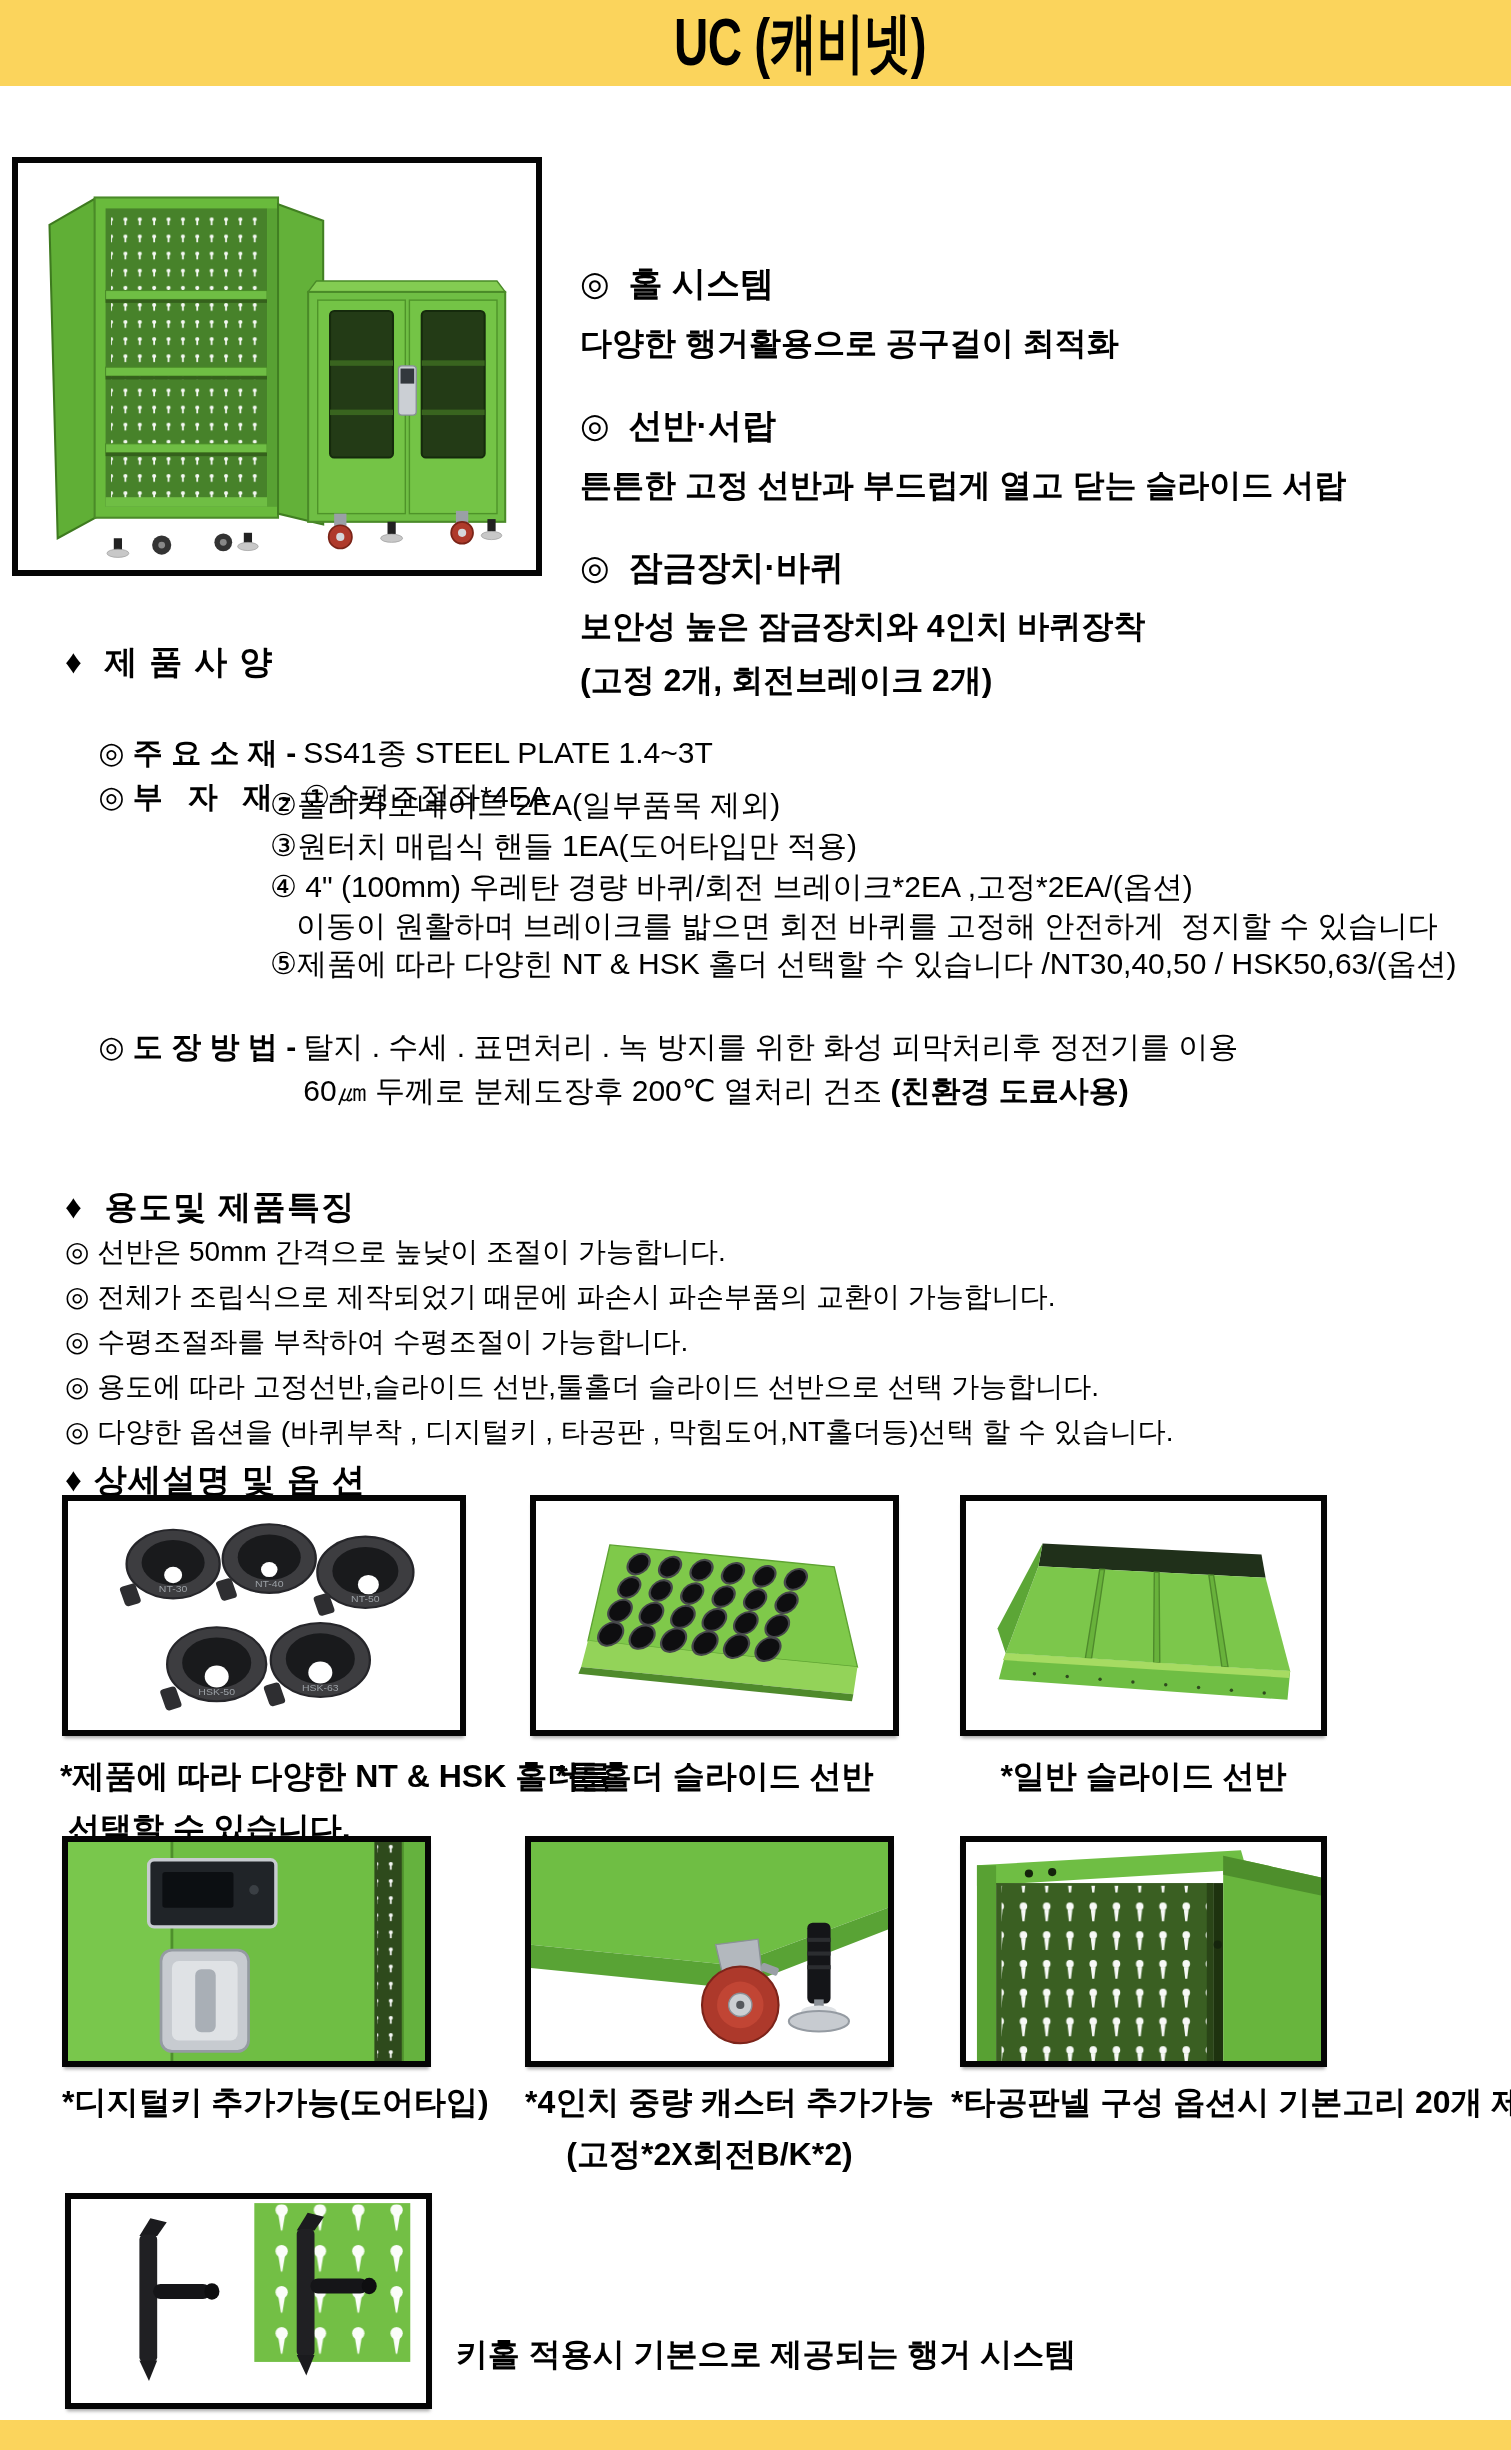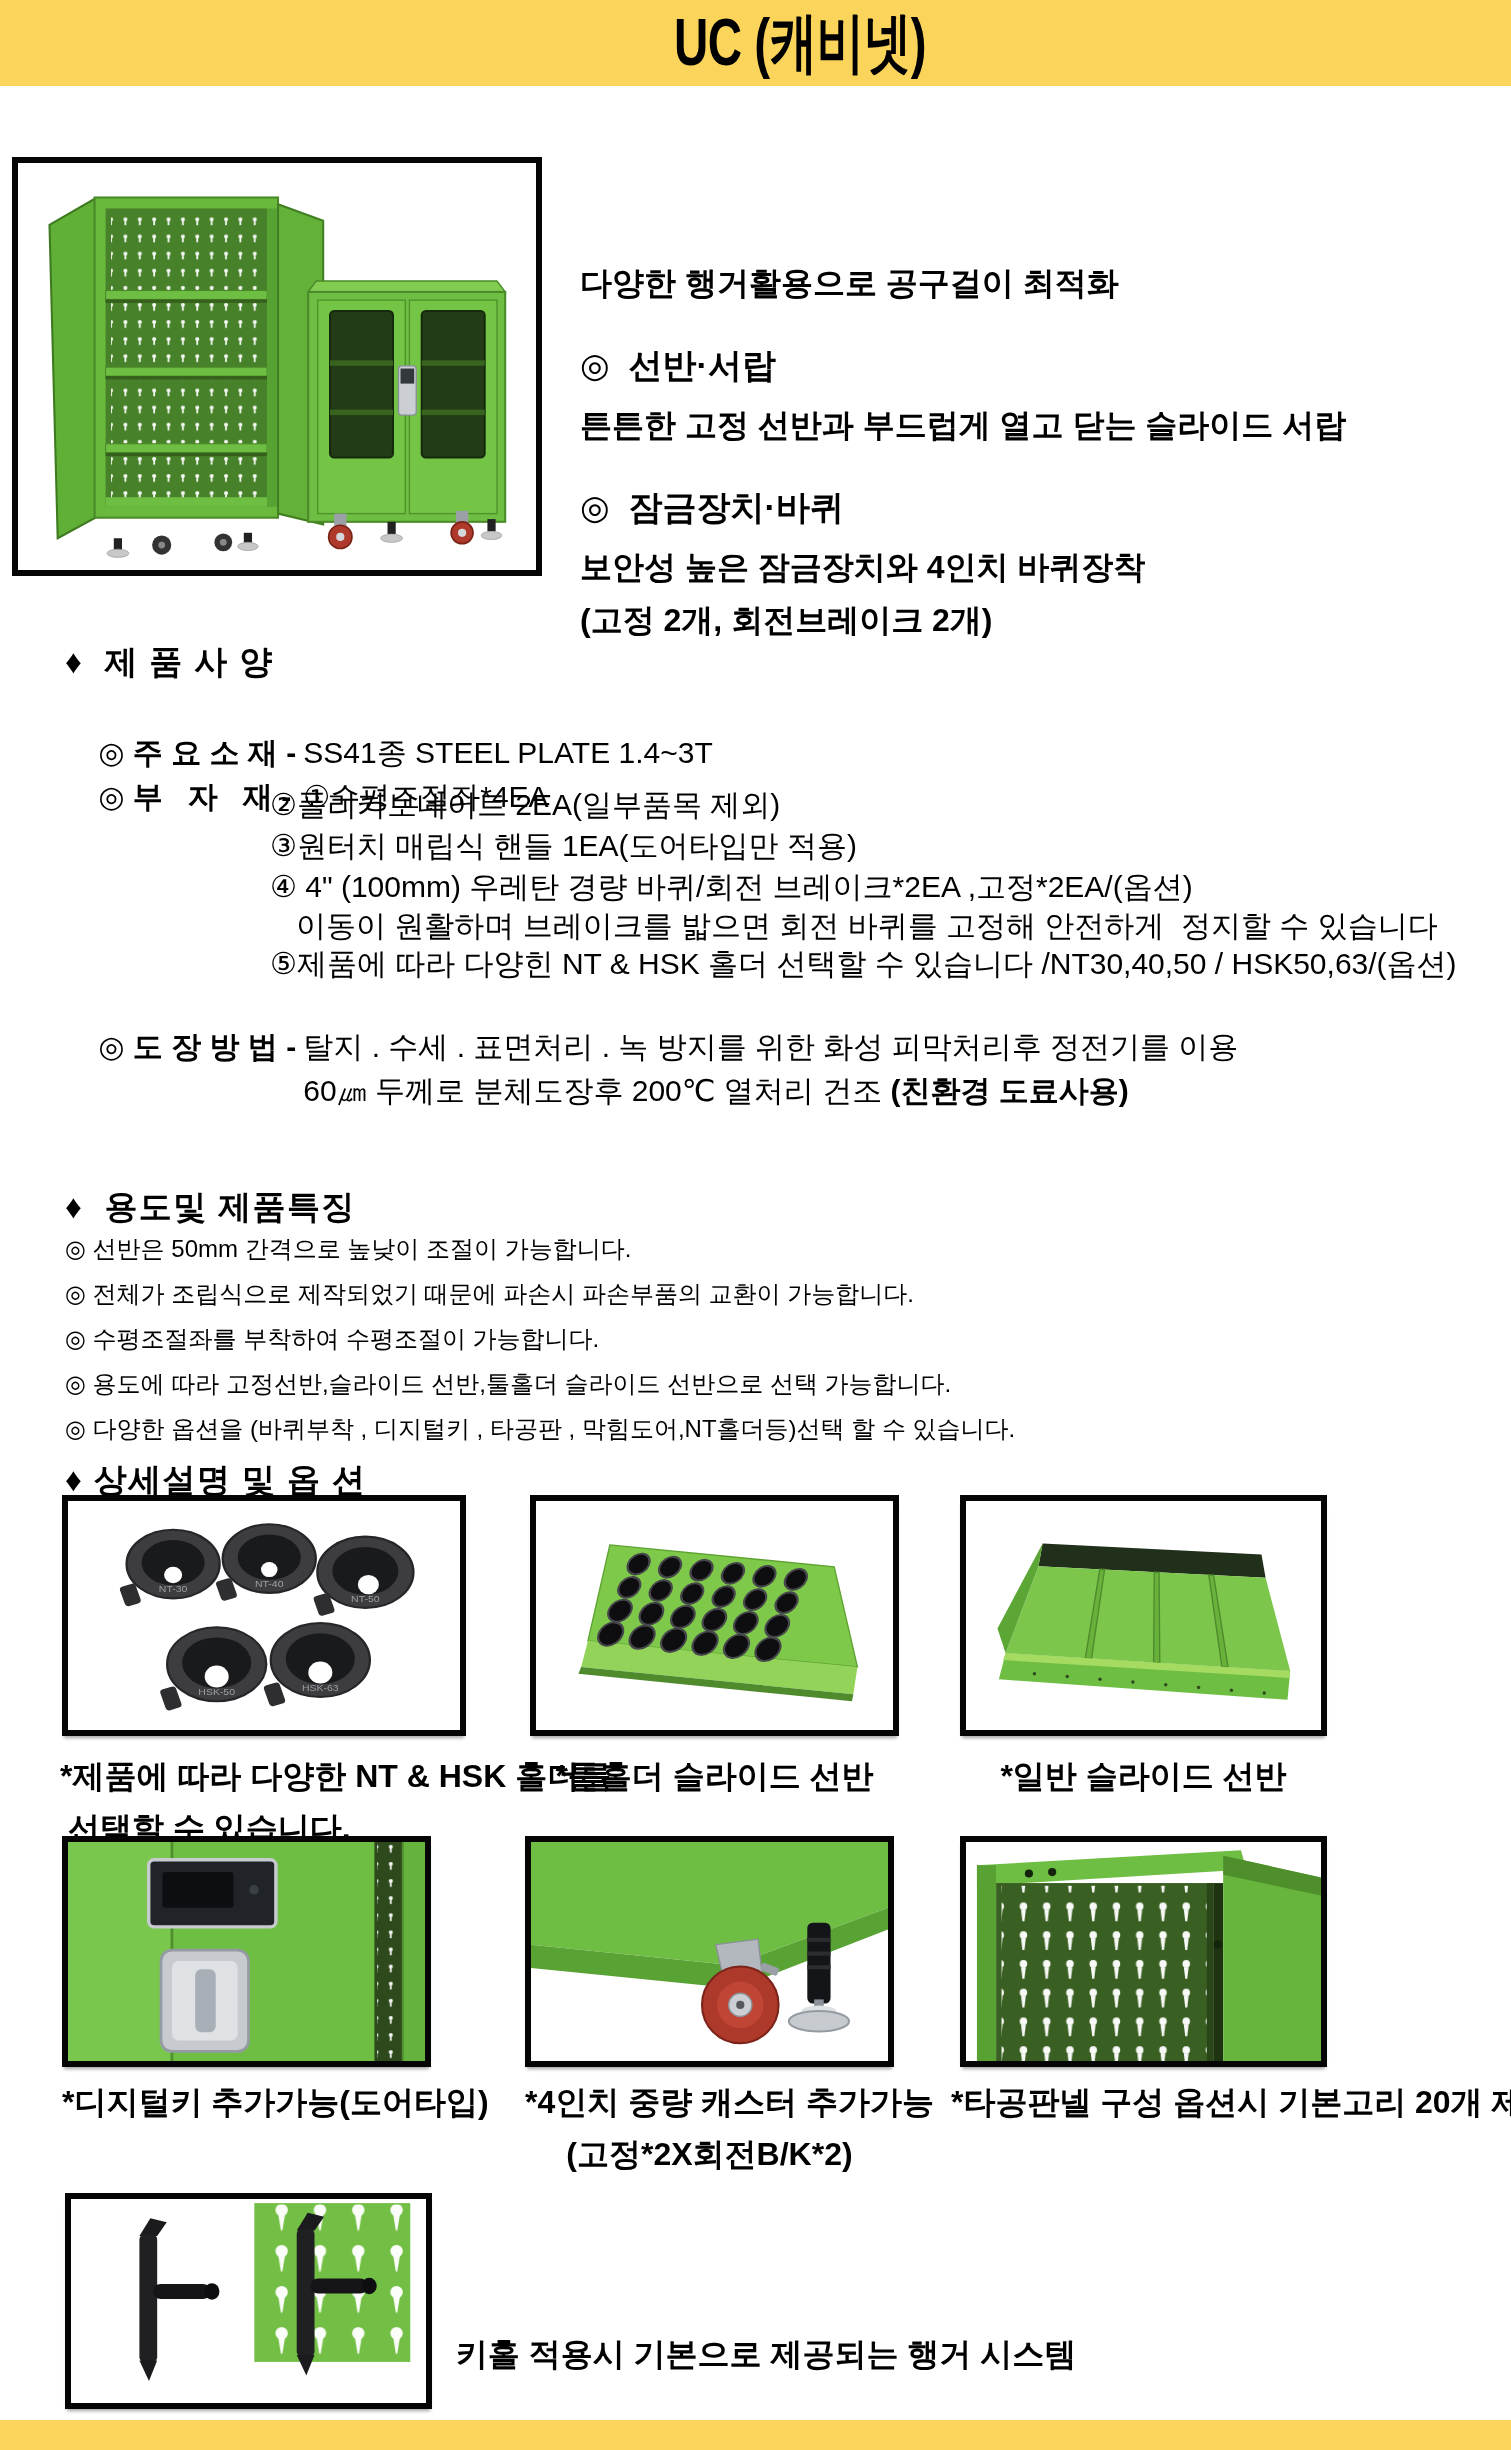--- a/index.html
+++ b/index.html
@@ -13,21 +13,21 @@
              background:#fff;box-sizing:border-box;}
   .photo-box svg,.card svg{display:block;width:100%;height:100%;}
   .features{position:absolute;left:580px;top:261px;width:917px;}
   .feat-group{margin-bottom:38px;}
   .feat-h{font-size:34px;font-weight:800;margin:0 0 13.7px 0;white-space:pre;}
   .feat-b{font-size:32px;font-weight:700;margin:0 0 9.6px 0;line-height:1.38;white-space:pre;}
   .sec-title{position:absolute;font-size:33px;font-weight:800;white-space:pre;letter-spacing:1.4px;}
   .spec-line{position:absolute;font-size:30px;font-weight:400;white-space:pre;}
   .lbl{display:inline-block;width:205px;font-weight:800;}
   .bold{font-weight:800;}
-  .bullet{position:absolute;left:65px;font-size:24px;white-space:pre;}
+  .bullet{position:absolute;left:65px;font-size:28px;white-space:pre;}
   .card{position:absolute;border:6.2px solid #050505;background:#fff;box-sizing:border-box;
         box-shadow:0 5.5px 3.4px -2.1px rgba(0,0,0,.35);}
   .caption{position:absolute;font-size:32px;font-weight:800;white-space:pre;}
   .caption.center{text-align:center;}
   .hanger-note{position:absolute;left:424px;top:2227px;width:684px;text-align:center;
                font-size:32px;font-weight:800;line-height:51px;white-space:pre;}
 </style>
 </head>
 <body>
 
@@ -88,20 +88,21 @@
       <circle cx="649" cy="540" r="6" fill="#D5D8DB"></circle>
       <rect x="540" y="524" width="12" height="18" fill="#222222"></rect>
       <ellipse cx="546" cy="548" rx="16" ry="6" fill="#C8C8C8" stroke="#999999"></ellipse>
       <rect x="686" y="520" width="12" height="18" fill="#222222"></rect>
       <ellipse cx="692" cy="544" rx="15" ry="6" fill="#C8C8C8" stroke="#999999"></ellipse>
     </svg>
   </div>
 
   <div class="features">
     <div class="feat-group">
+      <p class="feat-h">◎  홀 시스템</p>
       <p class="feat-b">다양한 행거활용으로 공구걸이 최적화</p>
     </div>
     <div class="feat-group">
       <p class="feat-h">◎  선반·서랍</p>
       <p class="feat-b">튼튼한 고정 선반과 부드럽게 열고 닫는 슬라이드 서랍</p>
     </div>
     <div class="feat-group">
       <p class="feat-h">◎  잠금장치·바퀴</p>
       <p class="feat-b">보안성 높은 잠금장치와 4인치 바퀴장착</p>
       <p class="feat-b">(고정 2개, 회전브레이크 2개)</p>

